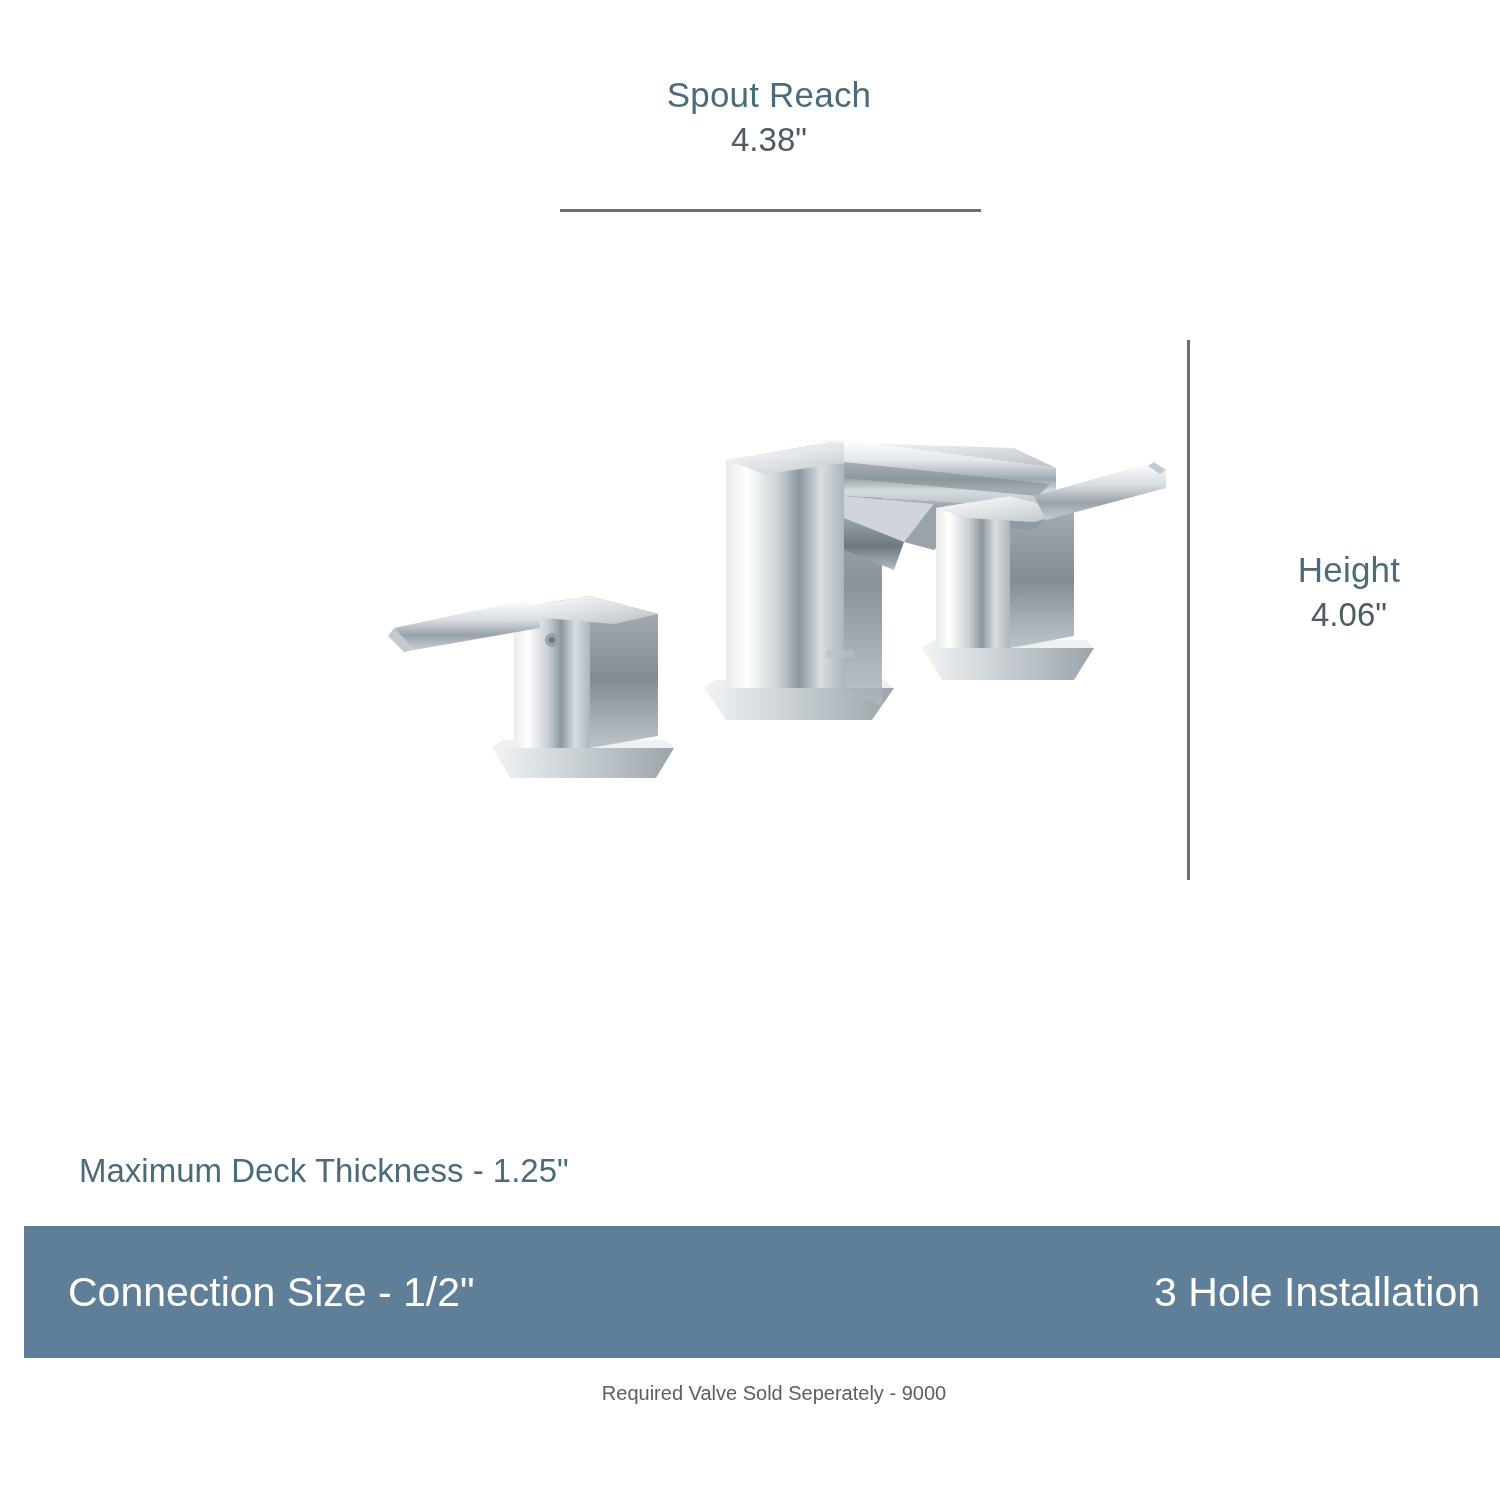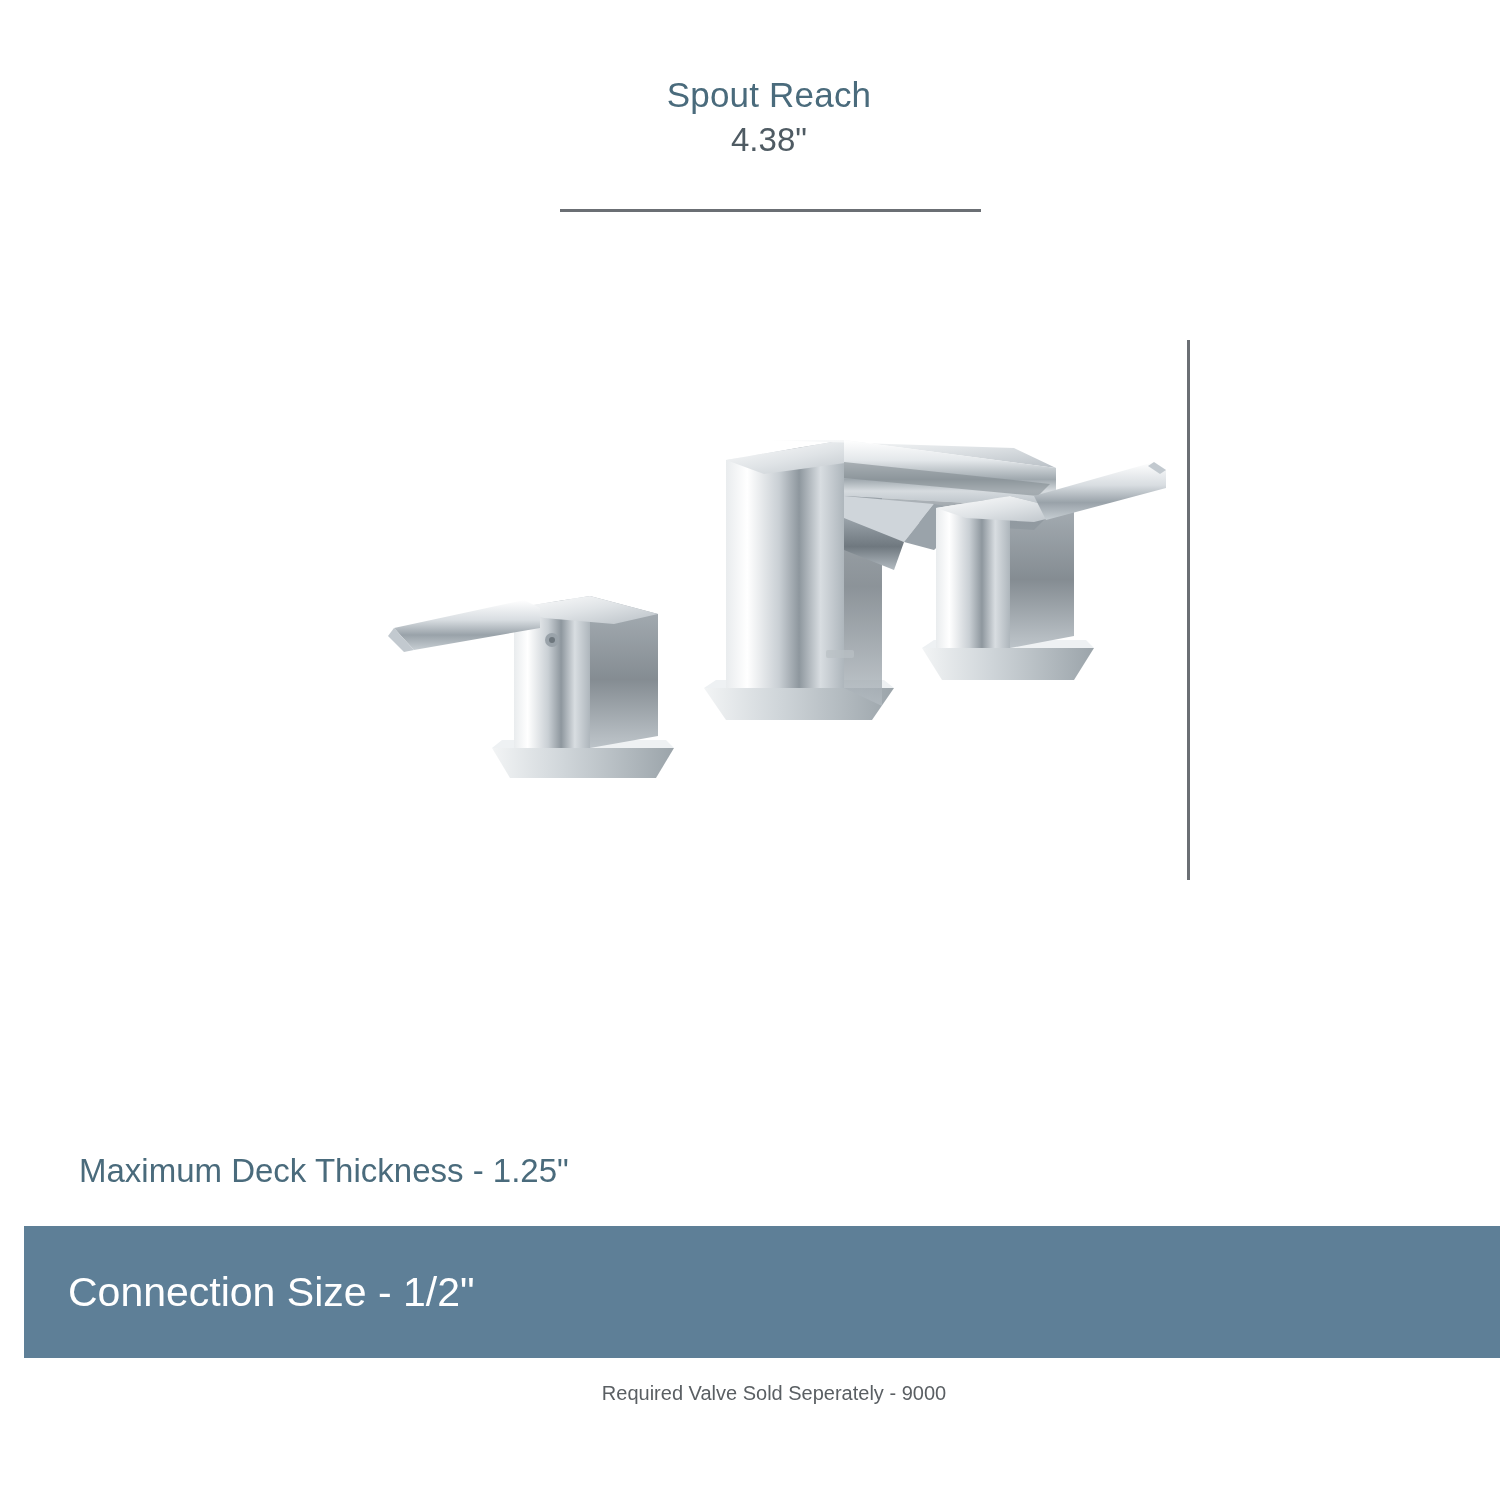--- a/index.html
+++ b/index.html
@@ -132,20 +132,24 @@
 
 <div id="page">
 
   <div class="spout-group">
     <div class="dim-title">Spout Reach</div>
     <div class="dim-value">4.38"</div>
   </div>
   <div class="spout-line"></div>
 
   <div class="height-line"></div>
+  <div class="height-group">
+    <div class="dim-title">Height</div>
+    <div class="dim-value">4.06"</div>
+  </div>
 
   <div class="faucet">
     <svg width="800" height="420" viewBox="0 0 800 420" xmlns="http://www.w3.org/2000/svg">
       <defs>
         <linearGradient id="chromeV" x1="0" y1="0" x2="1" y2="0">
           <stop offset="0%" stop-color="#e9ecee"></stop>
           <stop offset="18%" stop-color="#ffffff"></stop>
           <stop offset="45%" stop-color="#c9cfd4"></stop>
           <stop offset="62%" stop-color="#8e979e"></stop>
           <stop offset="80%" stop-color="#d8dde1"></stop>
@@ -234,17 +238,18 @@
         <polygon points="780,62 792,70 786,74 774,66" fill="#c2c9cf"></polygon>
       </g>
     </svg>
   </div>
 
   <div class="deck-text">Maximum Deck Thickness - 1.25"</div>
 
 
   <div class="blue-bar">
     <span>Connection Size - 1/2"</span>
+    <span>3 Hole Installation</span>
   </div>
 
   <div class="footer-note">Required Valve Sold Seperately - 9000</div>
 
 </div>
 
 </body></html>

